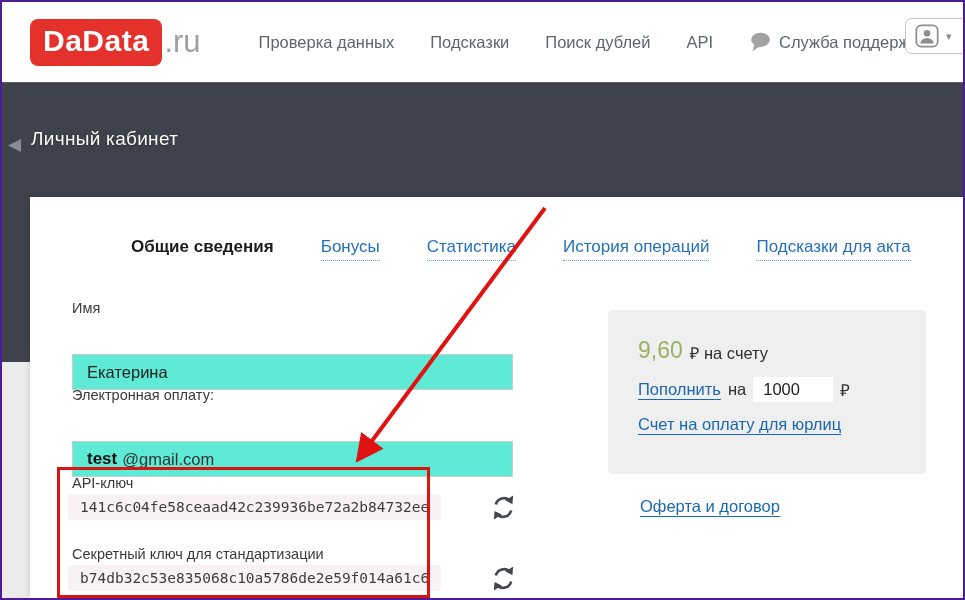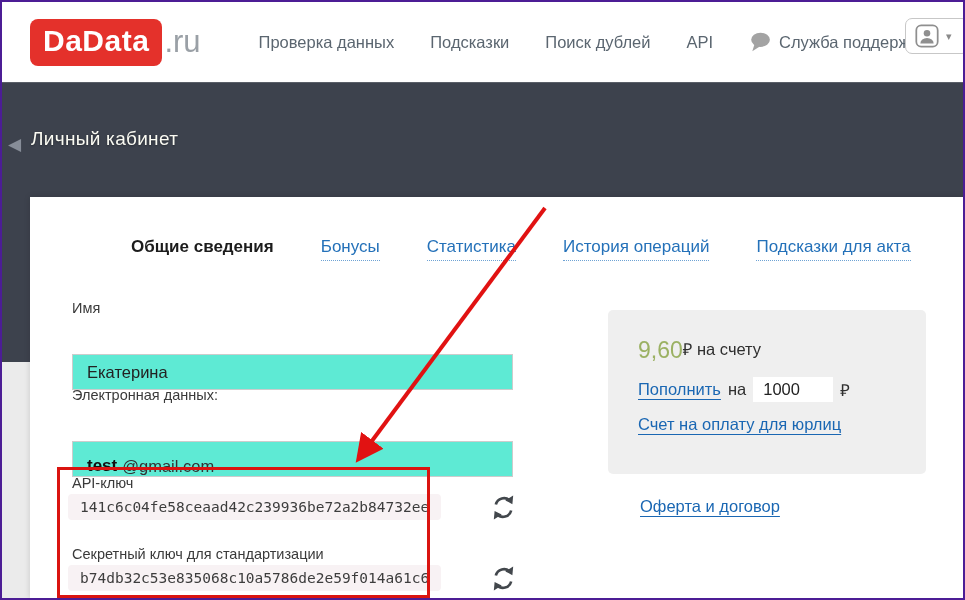--- a/index.html
+++ b/index.html
@@ -119,21 +119,21 @@
     left: 42px;
     width: 441px; height: 36px;
     border: 1px solid #cccccc;
     background: #5eead4;
     font-family: "Liberation Sans", sans-serif;
     font-size: 16.5px;
     color: #222;
     padding-left: 14px;
     margin-top: 29px;
   }
-  .email-box { display: flex; align-items: flex-end; }
+  .email-box { display: flex; align-items: center; }
   .email-user { font-weight: bold; font-size: 17px; color: #111; }
   .email-domain { margin-left: 5px; color: #333; }
 
   .key-chip {
     position: absolute;
     left: 38px;
     background: #f8f2f4;
     border-radius: 4px;
     padding: 5px 12px;
     font-family: "DejaVu Sans Mono", monospace;
@@ -154,21 +154,21 @@
   .billing-panel {
     position: absolute;
     left: 578px; top: 113px;
     width: 318px; height: 164px;
     background: #efefef;
     border-radius: 5px;
     padding: 27px 30px;
     display: flex; flex-direction: column;
     gap: 13px;
   }
-  .balance-row { display: flex; align-items: flex-start; }
+  .balance-row { display: flex; align-items: flex-end; gap: 7px; }
   .balance-amount { color: #9bb163; font-size: 23px; }
   .balance-suffix { color: #2f2f2f; font-size: 16.5px; }
   .topup-row { display: flex; align-items: center; gap: 7px; font-size: 16.5px; color: #2f2f2f; }
   .blue-link {
     color: #1a67b3;
     font-size: 16.5px;
     text-decoration: underline;
     text-underline-offset: 4px;
     cursor: pointer;
     white-space: nowrap;
@@ -248,21 +248,21 @@
       <span class="tab active">Общие сведения</span>
       <span class="tab">Бонусы</span>
       <span class="tab">Статистика</span>
       <span class="tab">История операций</span>
       <span class="tab">Подсказки для акта</span>
     </nav>
 
     <label class="field-label" style="top:103px">Имя</label>
     <input class="text-input" style="top: 128px;" value="Екатерина">
 
-    <label class="field-label" style="top:190px">Электронная данных:</label>
+    <label class="field-label" style="top:190px">Электронная оплату:</label>
     <div class="text-input email-box" style="top:215px">
       <span class="email-user">test</span>
       <span class="email-domain">@gmail.com</span>
     </div>
 
     <label class="field-label" style="top:278px">API-ключ</label>
     <code class="key-chip" style="top:297px">141c6c04fe58ceaad42c239936be72a2b84732ee</code>
     <button class="refresh-btn" style="top:296px">
       <span>
         <svg viewBox="0 0 24 24" width="27" height="27" style="display:block">

